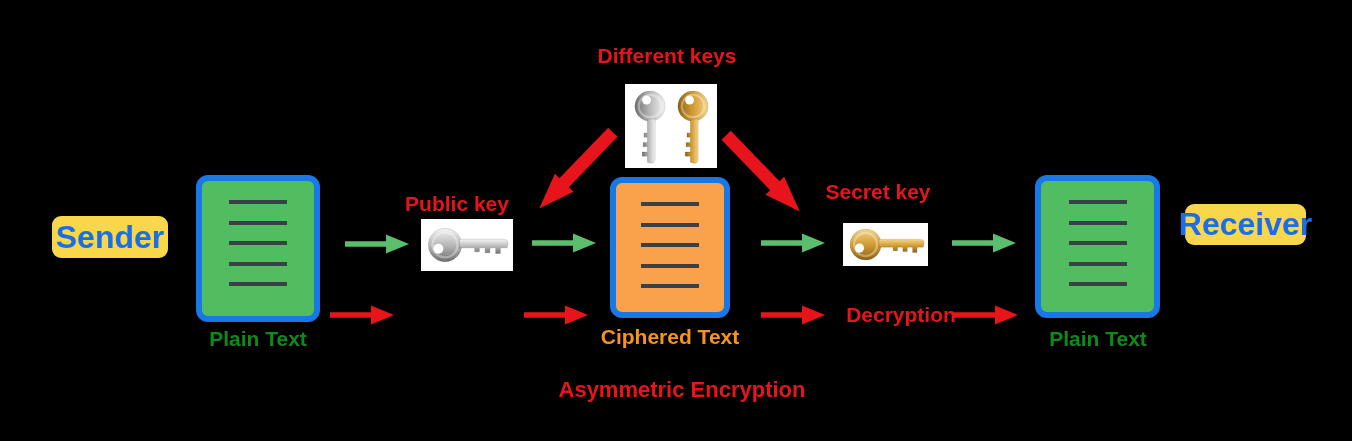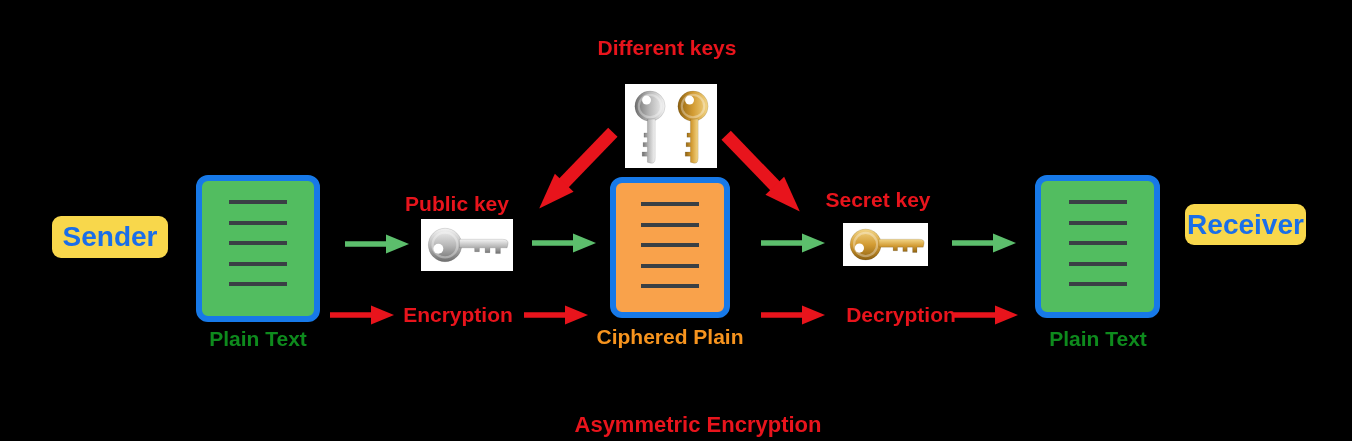--- a/index.html
+++ b/index.html
@@ -4,21 +4,21 @@
 <style>
   html,body{margin:0;padding:0;background:var(--bg,#000);}
   .canvas{
     position:relative;width:1352px;height:441px;background:var(--bg,#000);
     overflow:hidden;font-family:"Liberation Sans",sans-serif;
   }
   
   .badge{
     position:absolute;background:var(--badge-yellow,#f8d74b);
     color:var(--badge-blue-text,#1a6ee8);
-    font-weight:bold;font-size:28px;border-radius:9px;
+    font-weight:bold;font-size:32px;border-radius:9px;
     display:flex;align-items:center;justify-content:center;
     box-sizing:border-box;
   }
   #sender{left:52px;top:216px;width:116px;height:42px;}
   #receiver{left:1185px;top:204px;width:121px;height:41px;}
   
   .doc{
     position:absolute;border:6px solid var(--doc-border-blue,#1779e8);
     border-radius:12px;box-sizing:border-box;
     display:flex;flex-direction:column;align-items:center;
@@ -30,25 +30,25 @@
   #doc-right{left:1035px;top:175px;width:125px;height:143px;background:var(--doc-green,#52bd60);}
   
   .lbl{position:absolute;font-weight:bold;font-size:21px;text-align:center;white-space:nowrap;}
   .lbl.red{color:var(--red,#e8141c);}
   .lbl.green{color:var(--plain-label-green,#0e8a1d);}
   .lbl.orange{color:var(--ciphered-label-orange,#f7941e);}
   #lbl-plain-left{left:183px;top:327px;width:150px;}
   #lbl-ciphered{left:570px;top:325px;width:200px;}
   #lbl-plain-right{left:1023px;top:327px;width:150px;}
   #lbl-public-key{left:382px;top:192px;width:150px;}
-  #lbl-secret-key{left:803px;top:188px;width:150px;}
+  #lbl-secret-key{left:803px;top:180px;width:150px;}
   #lbl-encryption{left:383px;top:303px;width:150px;}
   #lbl-decryption{left:826px;top:303px;width:150px;}
-  #lbl-different-keys{left:567px;top:36px;width:200px;}
-  #caption{left:548px;top:377px;width:300px;font-size:22px;margin-top:35px;}
+  #lbl-different-keys{left:567px;top:44px;width:200px;}
+  #caption{left:532px;top:377px;width:300px;font-size:22px;}
   
   .tile{
     position:absolute;background:var(--key-tile-white,#fff);
     display:flex;align-items:center;justify-content:center;
   }
   #tile-public{left:421px;top:219px;width:92px;height:52px;}
   #tile-secret{left:843px;top:223px;width:85px;height:43px;}
   #tile-pair{left:625px;top:84px;width:92px;height:84px;gap:5px;}
   
   .arrow{position:absolute;}
@@ -103,25 +103,24 @@
   </div>
   <div class="doc" id="doc-right">
     <i></i>
     <i></i>
     <i></i>
     <i></i>
     <i></i>
   </div>
 
   <div class="lbl green" id="lbl-plain-left">Plain Text</div>
-  <div class="lbl orange" id="lbl-ciphered">Ciphered Plain</div>
+  <div class="lbl orange" id="lbl-ciphered">Ciphered Text</div>
   <div class="lbl green" id="lbl-plain-right">Plain Text</div>
   <div class="lbl red" id="lbl-public-key">Public key</div>
   <div class="lbl red" id="lbl-secret-key">Secret key</div>
-  <div class="lbl red" id="lbl-encryption">Encryption</div>
   <div class="lbl red" id="lbl-decryption">Decryption</div>
   <div class="lbl red" id="lbl-different-keys">Different keys</div>
   <div class="lbl red" id="caption">Asymmetric Encryption</div>
 
   <div class="tile" id="tile-public">
     <svg width="84" height="42" viewBox="0 0 88 44">
       <circle cx="21" cy="22" r="17.5" fill="url(#silverGrad)" stroke="#00000022"></circle>
       <circle cx="21" cy="22" r="13" fill="none" stroke="#ffffff55" stroke-width="2.5"></circle>
       <path d="M36 16 H81 Q88 16 87 21 L86 25 H79 V31 H74 V25 H68 V30 H63 V25 H57 V29 H52 V25 H36 Z" fill="url(#silverGrad)" stroke="#00000022"></path>
       <circle cx="14" cy="26" r="5.2" fill="#fff"></circle>

